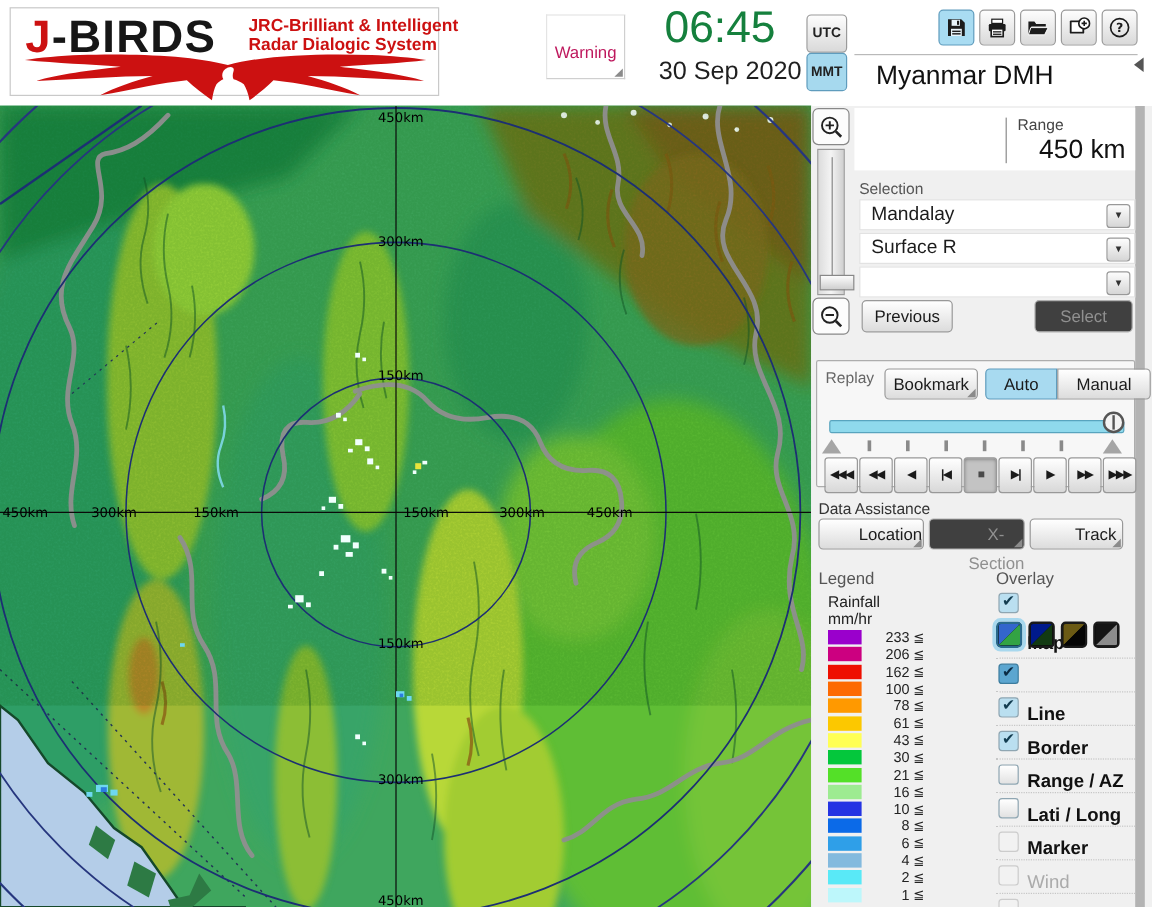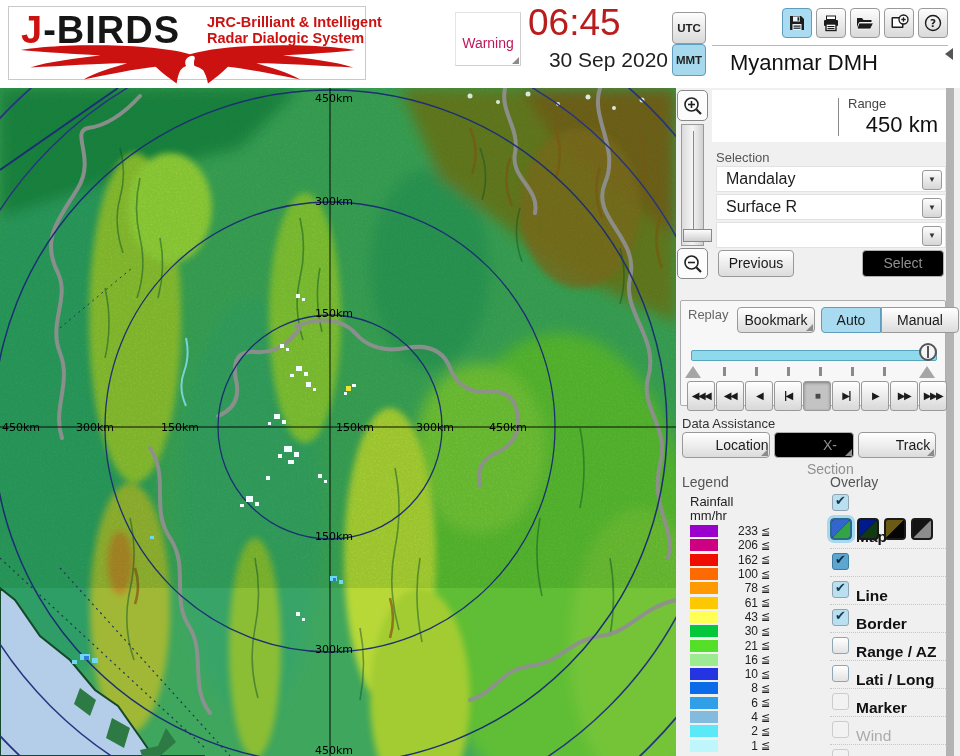--- a/index.html
+++ b/index.html
@@ -9,21 +9,21 @@
   
   #header{position:absolute;left:0;top:0;width:960px;height:88px;background:#fff;}
   #logo-box{position:absolute;left:8px;top:6px;width:358px;height:74px;border:1px solid #c9c9c9;background:#fff;}
   #logo-title{position:absolute;left:12px;top:0px;font-family:"DejaVu Serif","Liberation Serif",serif;font-weight:bold;font-size:38px;color:#161616;letter-spacing:1px;}
   #logo-title .red-j{color:#cc1111;}
   #logo-sub{position:absolute;left:198px;top:7px;color:#cc1111;font-weight:bold;font-size:14.5px;line-height:16px;white-space:nowrap;}
   #eagle{position:absolute;left:8px;top:36px;width:342px;height:42px;}
   #warning-box{position:absolute;left:455px;top:12px;width:66px;height:54px;background:#fff;border:1px solid #e4e4e4;border-right-color:#cfcfcf;border-bottom-color:#cfcfcf;}
   #warning-box span{position:absolute;left:0;top:22px;width:100%;text-align:center;color:#be185d;font-size:14px;}
   .corner-tri{position:absolute;right:1px;bottom:1px;width:0;height:0;border-left:7px solid transparent;border-bottom:7px solid #8b8b8b;}
-  #clock-time{position:absolute;left:528px;top:2px;width:144px;font-size:37px;color:#b91c1c;}
+  #clock-time{position:absolute;left:528px;top:2px;width:144px;text-align:center;font-size:37px;color:#15803d;}
   #clock-date{position:absolute;left:505px;top:48px;width:163px;text-align:right;font-size:21px;color:#1f1f1f;}
   .tzbtn{position:absolute;left:672px;width:34px;height:32px;border:1px solid #9a9a9a;border-radius:4px;background:linear-gradient(#fdfdfd,#d9d9d9);font-size:11.5px;font-weight:bold;color:#222;text-align:center;line-height:30px;}
   .tzbtn.sel{background:#a6d9ee;border-color:#5f9cbd;}
   #toolbar{position:absolute;left:782px;top:8px;display:flex;gap:4px;}
   .toolbtn{width:30px;height:30px;border:1px solid #9a9a9a;border-radius:4px;background:linear-gradient(#fdfdfd,#d9d9d9);display:flex;align-items:center;justify-content:center;}
   .toolbtn.sel{background:#a9dcf2;border-color:#5f9cbd;}
   #panel-collapse{position:absolute;left:945px;top:48px;width:0;height:0;border-top:6px solid transparent;border-bottom:6px solid transparent;border-right:8px solid #555;}
   #panel-top-rule{position:absolute;left:712px;top:45px;width:236px;height:1px;background:#b9b9b9;}
   #station-title{position:absolute;left:730px;top:50px;font-size:22px;color:#111;}
 
@@ -33,21 +33,21 @@
   .box-white{position:absolute;background:#fff;}
   #range-box{left:36px;top:2px;width:234px;height:52px;}
   #range-divider{position:absolute;left:126px;top:8px;width:1px;height:38px;background:#8a8a8a;}
   #range-label{position:absolute;left:136px;top:6px;font-size:13px;color:#444;}
   #range-value{position:absolute;left:100px;top:22px;width:126px;text-align:right;font-size:22px;color:#111;}
   .panel-label{position:absolute;font-size:13px;color:#555;}
   .dropdown{position:absolute;left:40px;width:230px;height:26px;background:#fff;border:1px solid #e2e2e2;}
   .dropdown .val{position:absolute;left:9px;top:3px;font-size:16px;color:#1c1c1c;}
   .dd-btn{position:absolute;right:3px;top:3px;width:20px;height:20px;border:1px solid #999;border-radius:3px;background:linear-gradient(#fdfdfd,#d6d6d6);text-align:center;line-height:18px;font-size:8px;color:#333;}
   .btn{position:absolute;border:1px solid #999;border-radius:4px;background:linear-gradient(#ffffff,#dcdcdc);font-size:14px;color:#1a1a1a;text-align:center;}
-  .btn.disabled{background:#000000;color:#909090;border-color:#b0b0b0;}
+  .btn.disabled{background:#404040;color:#909090;border-color:#b0b0b0;}
   .btn.blue{background:#a8daf0;border-color:#5f9cbd;}
 
   
   #replay-box{position:absolute;left:4px;top:212px;width:266px;height:106px;background:#f7f7f7;border:1px solid #adadad;border-radius:2px;}
   #replay-label{position:absolute;left:7px;top:6px;font-size:13px;color:#666;}
   #slider-track{position:absolute;left:10px;top:49px;width:246px;height:11px;background:#8fd9ec;border:1px solid #58a4be;border-radius:2px;}
   #slider-handle{position:absolute;left:238px;top:42px;width:18px;height:18px;border:2px solid #555;border-radius:50%;background:#f4f4f4;}
   #slider-handle i{position:absolute;left:6px;top:1px;width:1.5px;height:12px;background:#555;}
   .tickbar{position:absolute;top:66px;width:3px;height:9px;background:#8a8a8a;}
   .slider-tri{position:absolute;top:65px;width:0;height:0;border-left:8px solid transparent;border-right:8px solid transparent;border-bottom:12px solid #a5a5a5;}

